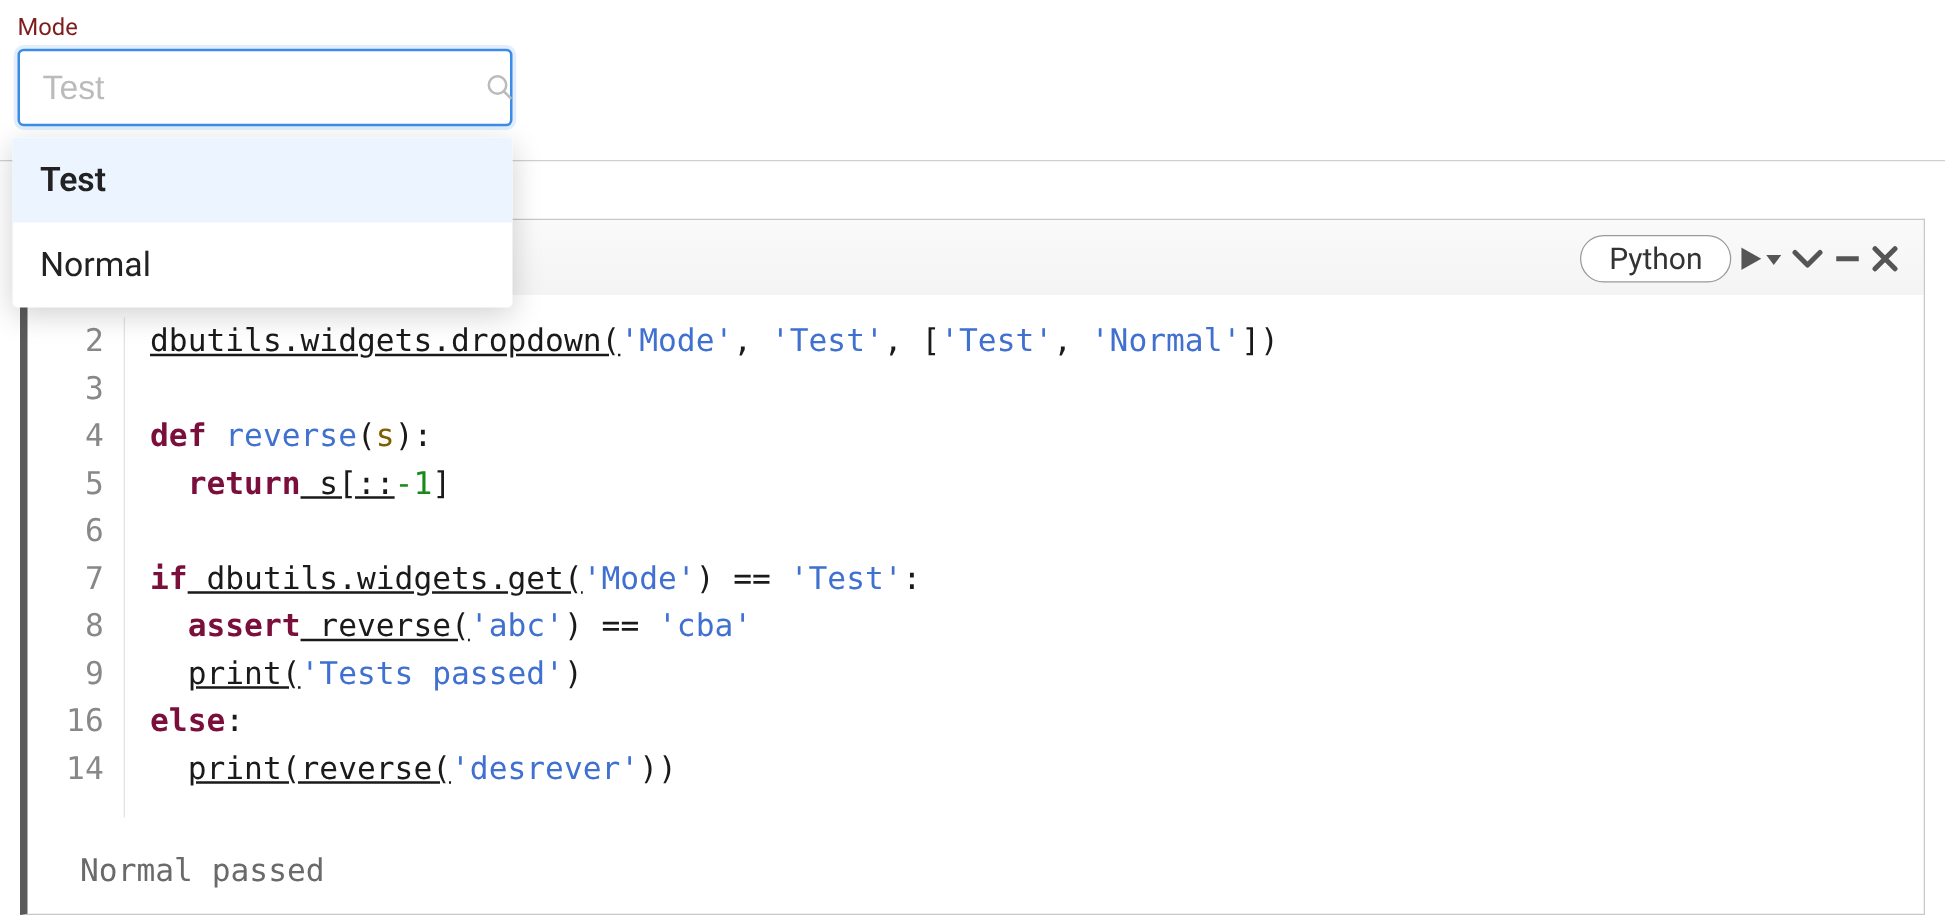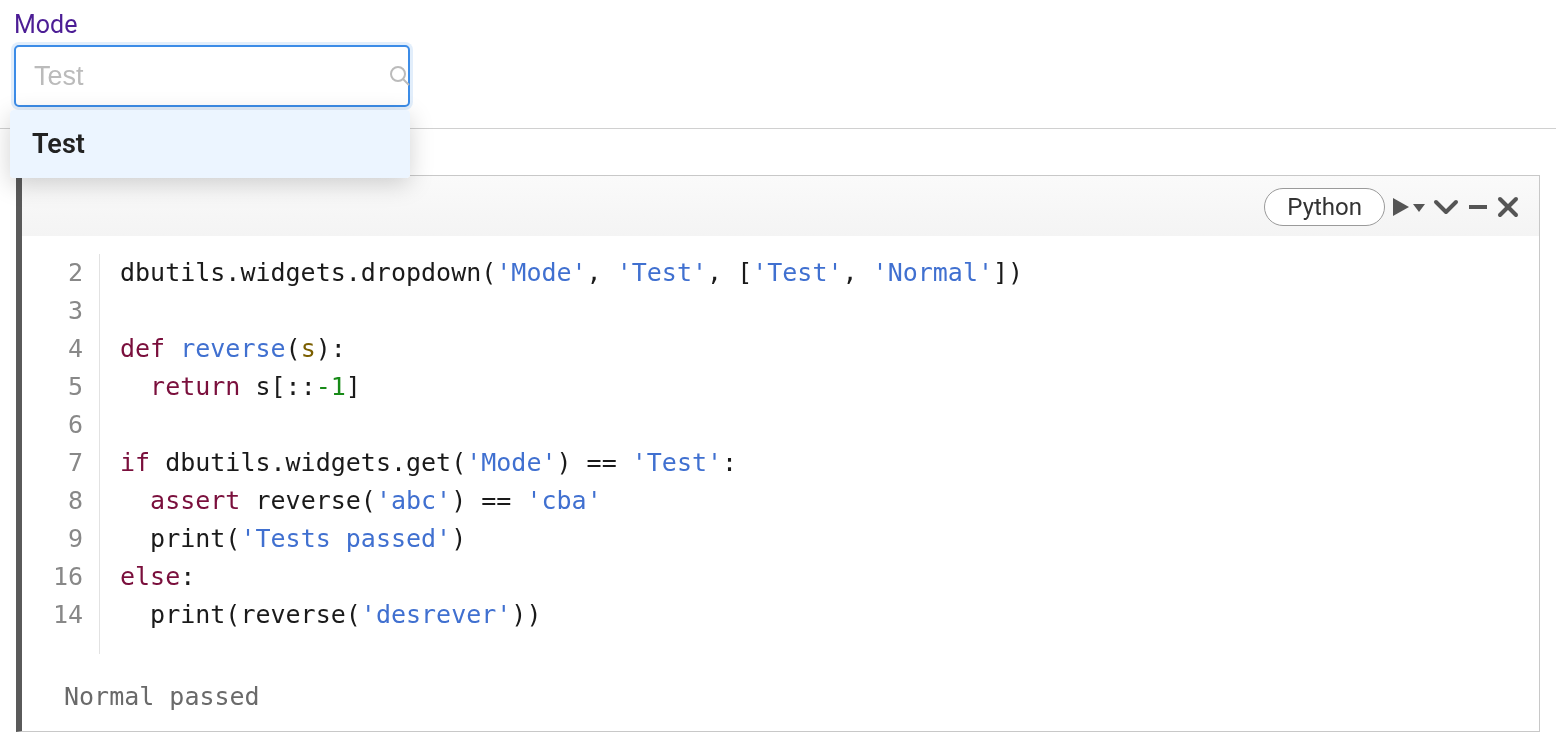--- a/index.html
+++ b/index.html
@@ -9,22 +9,22 @@
     width: 1556px;
     height: 734px;
     position: relative;
     overflow: hidden;
   }
 
   .widget-area {
     padding: 10px 14px 0 14px;
   }
   .widget-label {
-    font-size: 25px;
-    color: #4c1d95;
+    font-size: 19px;
+    color: #7f1d1d;
     margin-bottom: 6px;
   }
   .combobox {
     position: relative;
     width: 396px;
     height: 62px;
     border: 2px solid #3c8ce7;
     border-radius: 5px;
     box-shadow: 0 0 0 3px rgba(60,140,231,0.15);
     display: flex;
@@ -133,24 +133,24 @@
     user-select: none;
     padding-bottom: 20px;
   }
   .code {
     padding-left: 20px;
     font-family: "SFMono-Regular", Menlo, Consolas, monospace;
     font-size: 25px;
     line-height: 38px;
     white-space: pre;
   }
-  .tok-ident { color: #1a1a1a; }
+  .tok-ident { color: #1a1a1a; text-decoration: underline; }
   .tok-punc  { color: #1a1a1a; }
   .tok-str   { color: #4070d0; }
-  .tok-kw    { color: #7a0f3c; font-weight: 400; }
+  .tok-kw    { color: #7a0f3c; font-weight: 700; }
   .tok-func  { color: #4070d0; }
   .tok-param { color: #7b5f00; }
   .tok-num   { color: #178a17; }
 
   .output {
     padding: 28px 20px 0 42px;
     font-family: "SFMono-Regular", Menlo, Consolas, monospace;
     font-size: 25px;
     color: #6a6a6a;
   }
@@ -168,20 +168,21 @@
         <line x1="21" y1="21" x2="15" y2="15"></line>
       </svg>
     </span>
   </div>
 </div>
 
 <div class="divider-line"></div>
 
 <div class="dropdown">
   <div class="dropdown-item selected">Test</div>
+  <div class="dropdown-item">Normal</div>
 </div>
 
 <div class="cell-wrapper">
 
   <div class="cell-toolbar">
     <div class="lang-pill">Python</div>
     <span class="tb-icon">
       <svg width="32" height="22" viewBox="0 0 32 22">
         <polygon points="0,2 0,20 16,11" fill="#555"></polygon>
         <polygon points="20,8 32,8 26,16" fill="#555"></polygon>

